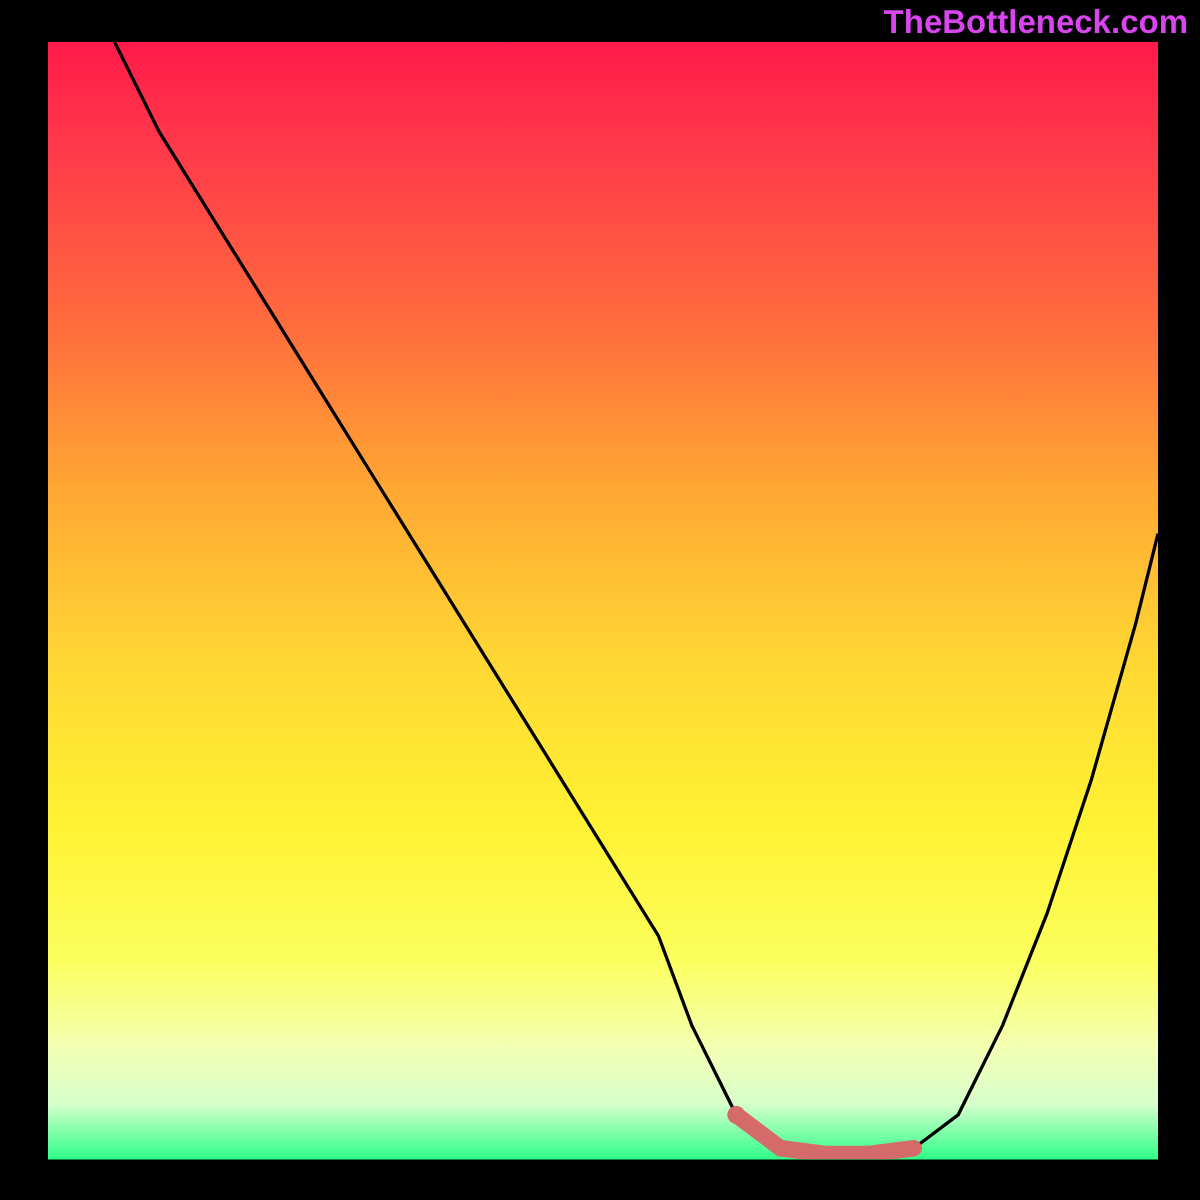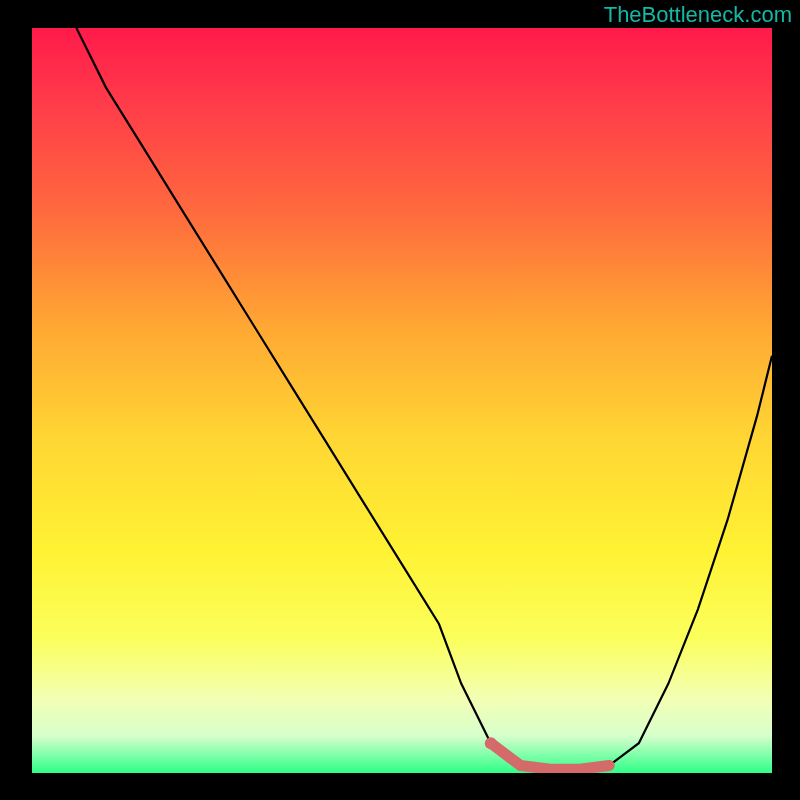--- a/index.html
+++ b/index.html
@@ -7,23 +7,23 @@
     width: 800px;
     height: 800px;
     background: #000;
     position: relative;
     font-family: Arial, sans-serif;
   }
   .watermark {
     position: absolute;
     top: 2px;
     right: 8px;
-    color: #14b8a6;
+    color: #d946ef;
     font-size: 22px;
-    font-weight: 400;
+    font-weight: 700;
     z-index: 10;
   }
   .plot-area {
     position: absolute;
     left: 32px;
     top: 28px;
     width: 740px;
     height: 745px;
     background: linear-gradient(to bottom,
       #ff1a4a 0%,

